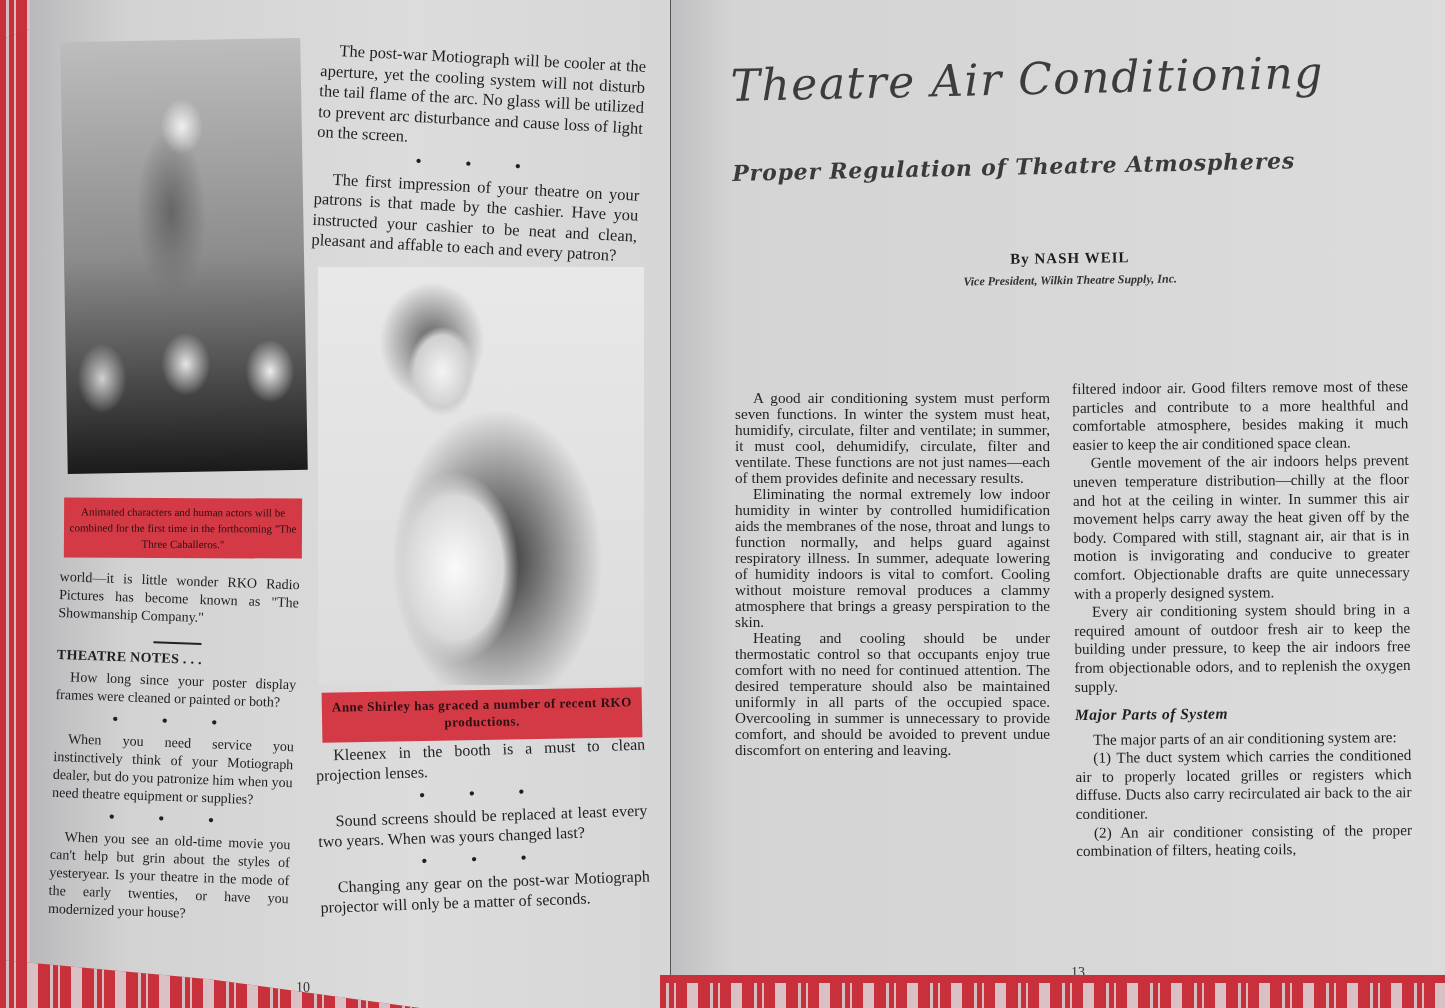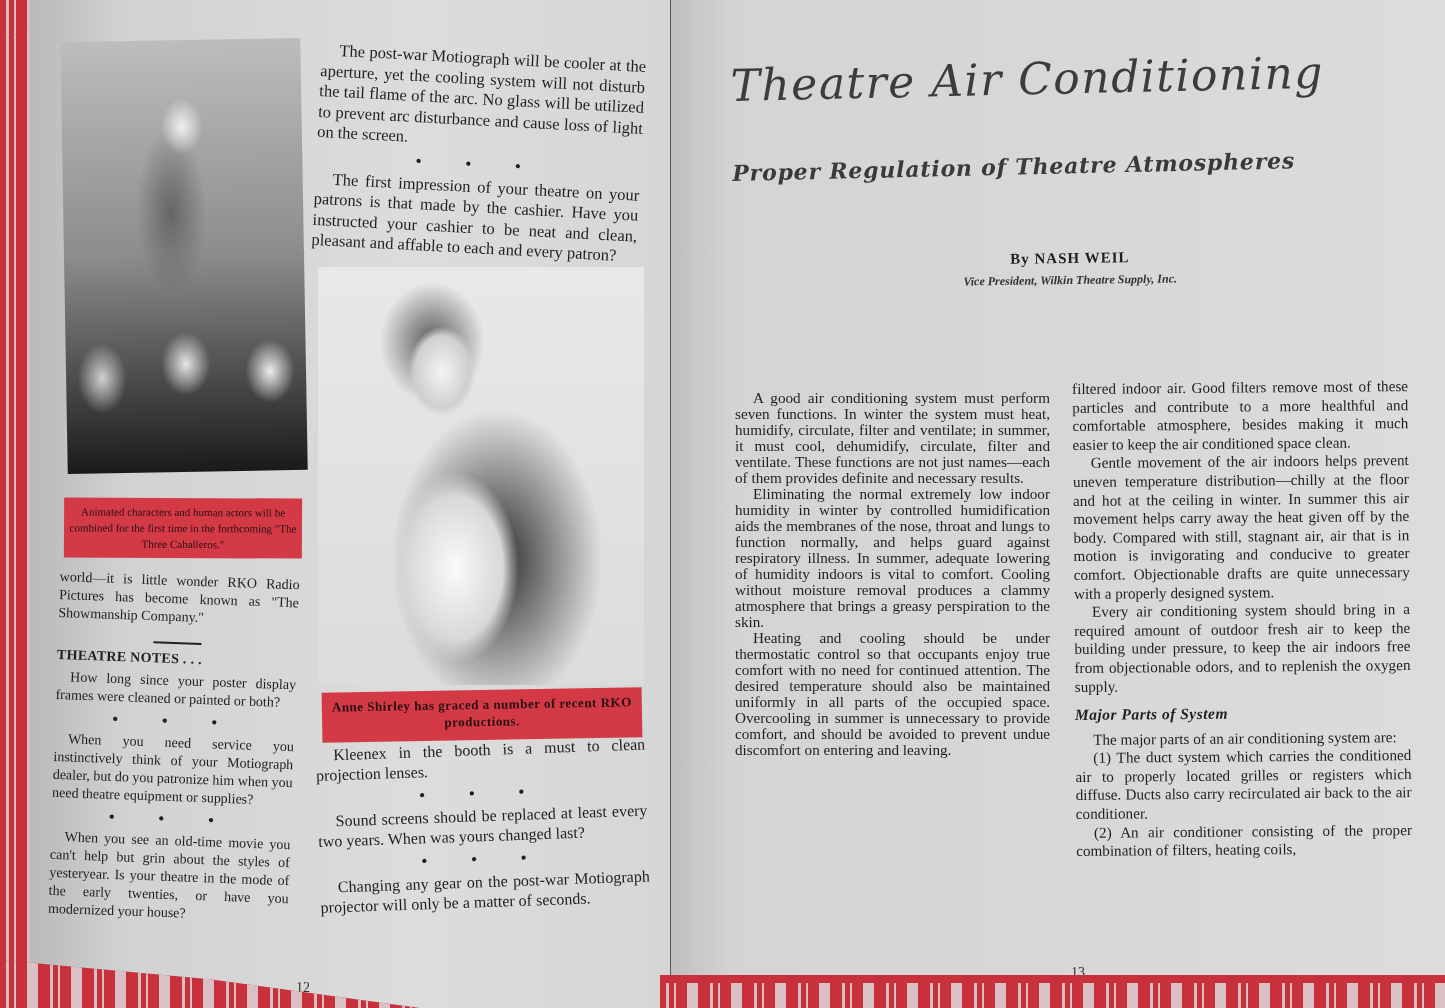--- a/index.html
+++ b/index.html
@@ -109,21 +109,21 @@
 </div>
 
 <div class="text col-b">
   <p>Kleenex in the booth is a must to clean projection lenses.</p>
   <div class="dots">• • •</div>
   <p>Sound screens should be replaced at least every two years. When was yours changed last?</p>
   <div class="dots">• • •</div>
   <p>Changing any gear on the post-war Motiograph projector will only be a matter of seconds.</p>
 </div>
 
-<div class="pagenum pn-left">12</div>
+<div class="pagenum pn-left">10</div>
 
 <div class="page page-right"></div>
 
 <div class="title">Theatre Air Conditioning</div>
 <div class="subtitle">Proper Regulation of Theatre Atmospheres</div>
 <div class="byline">
   <div class="by">By NASH WEIL</div>
   <div class="role">Vice President, Wilkin Theatre Supply, Inc.</div>
 </div>
 

